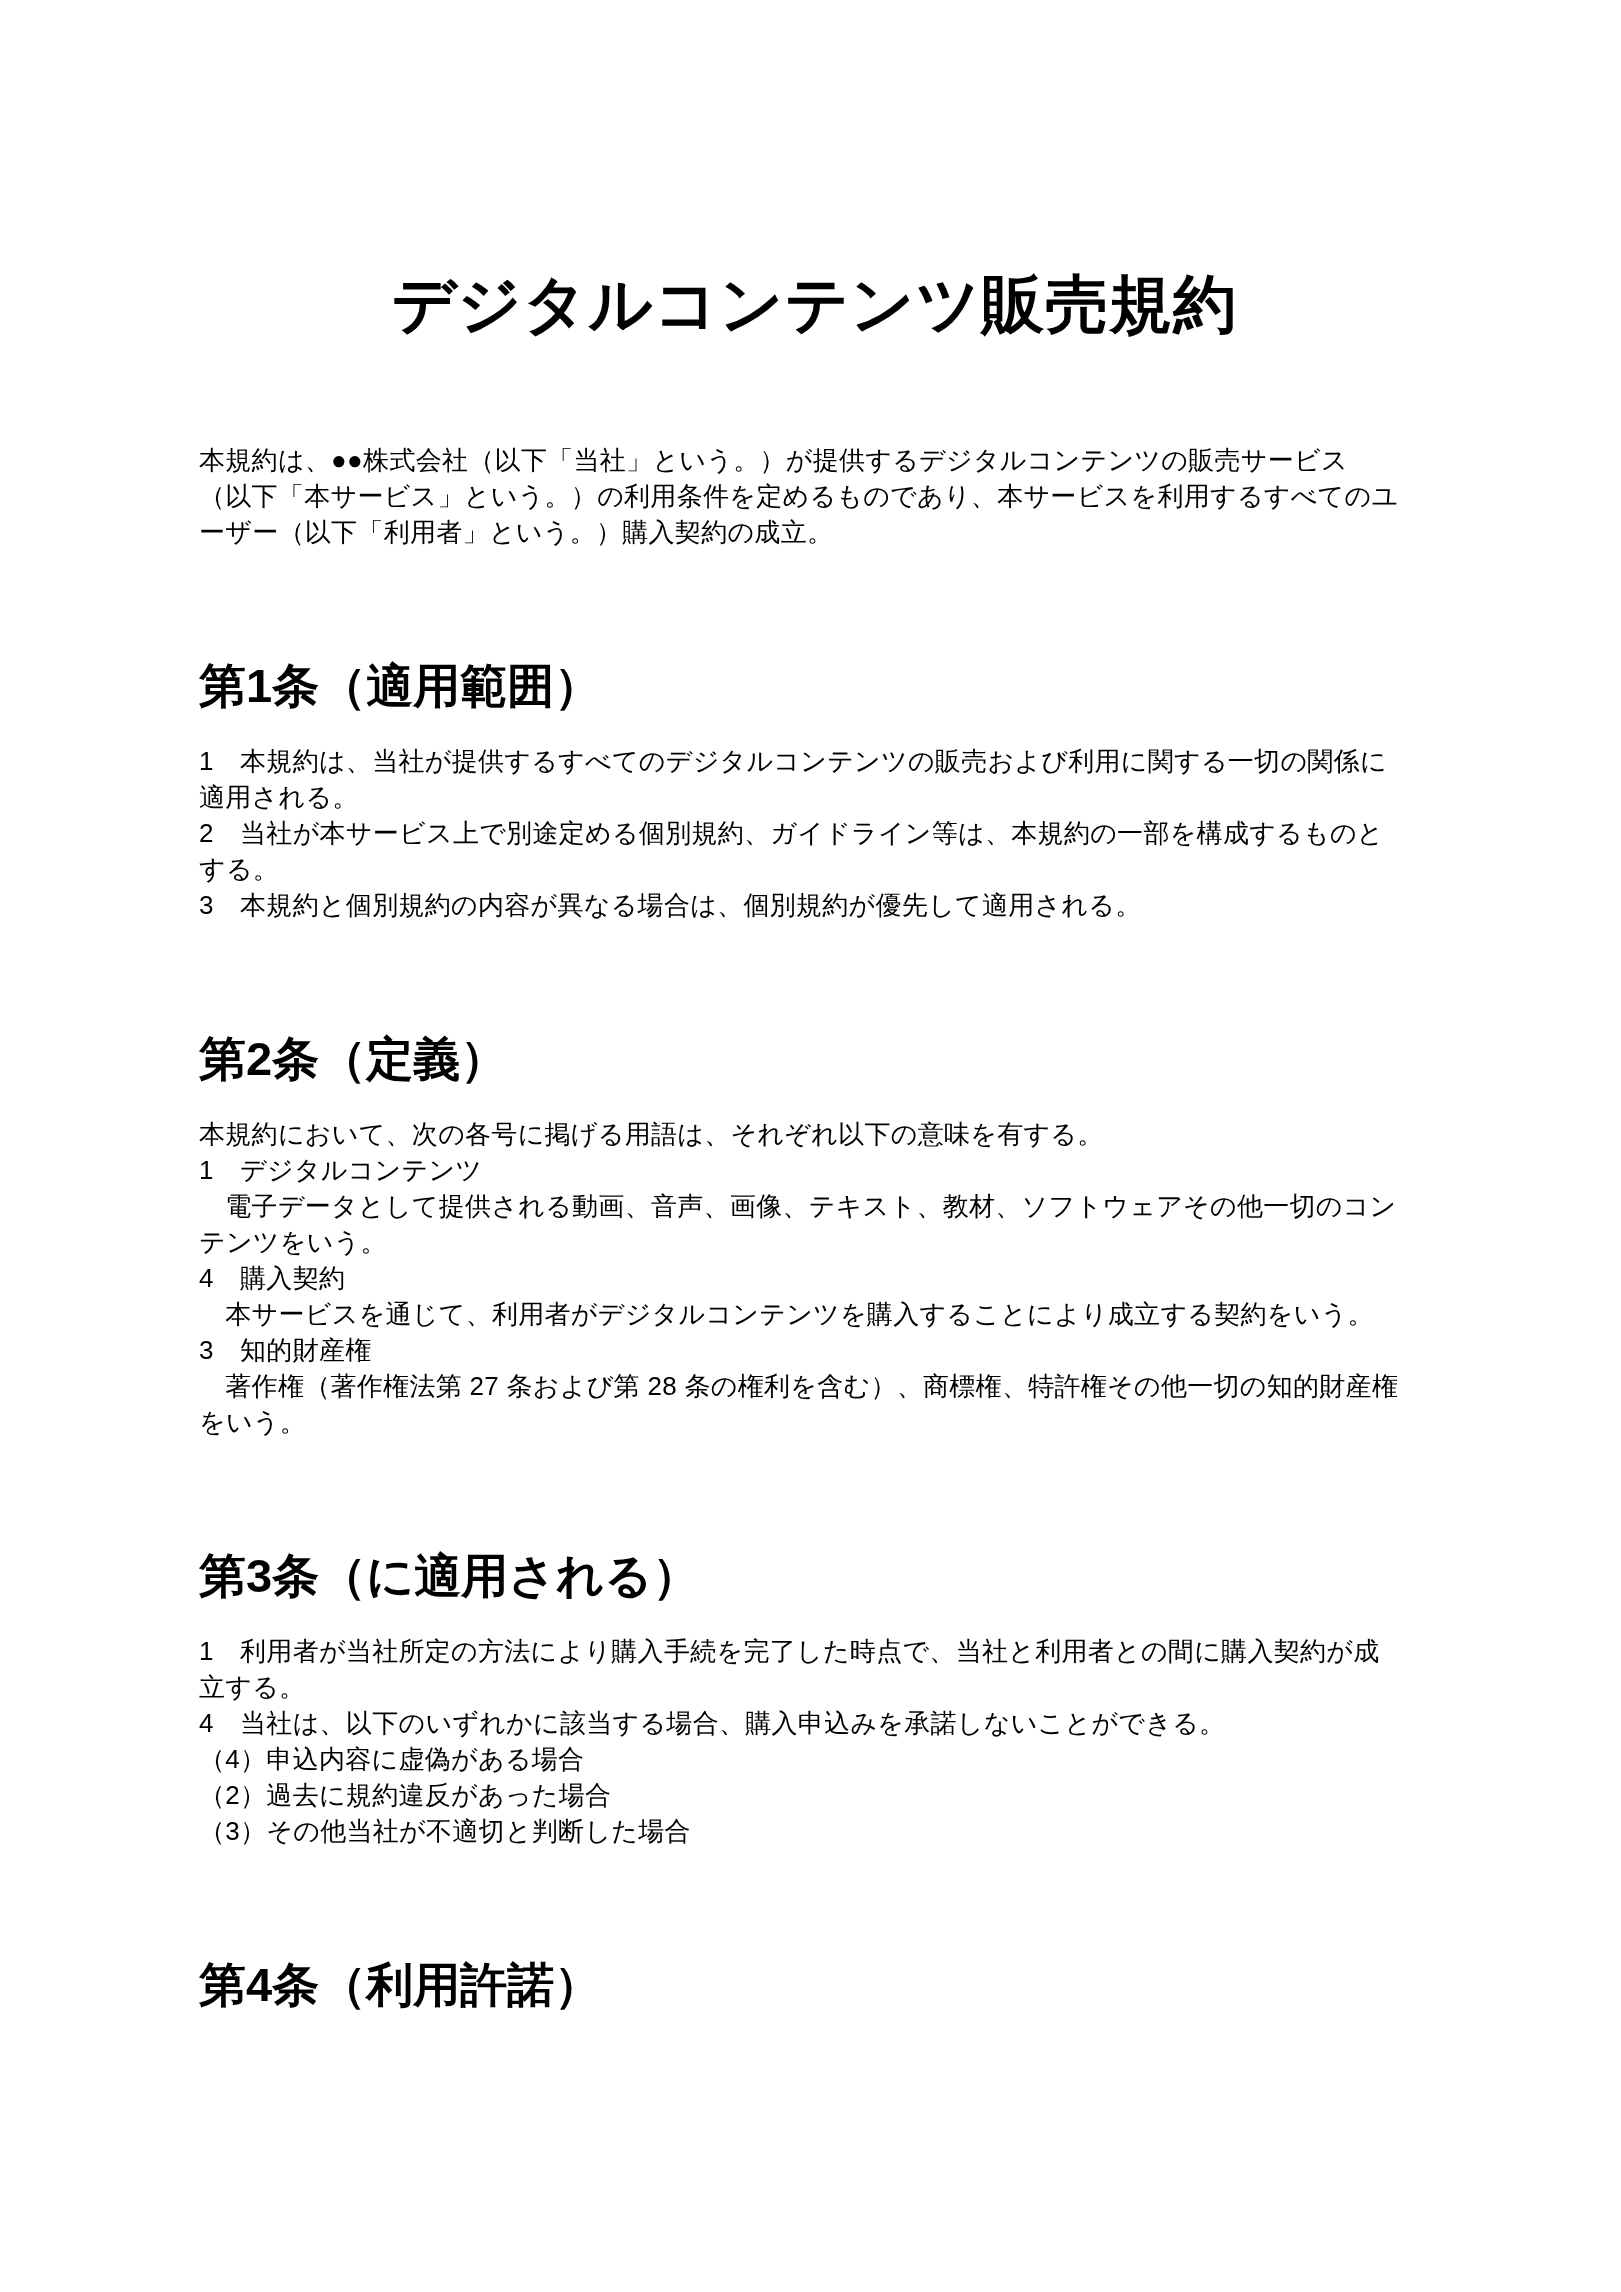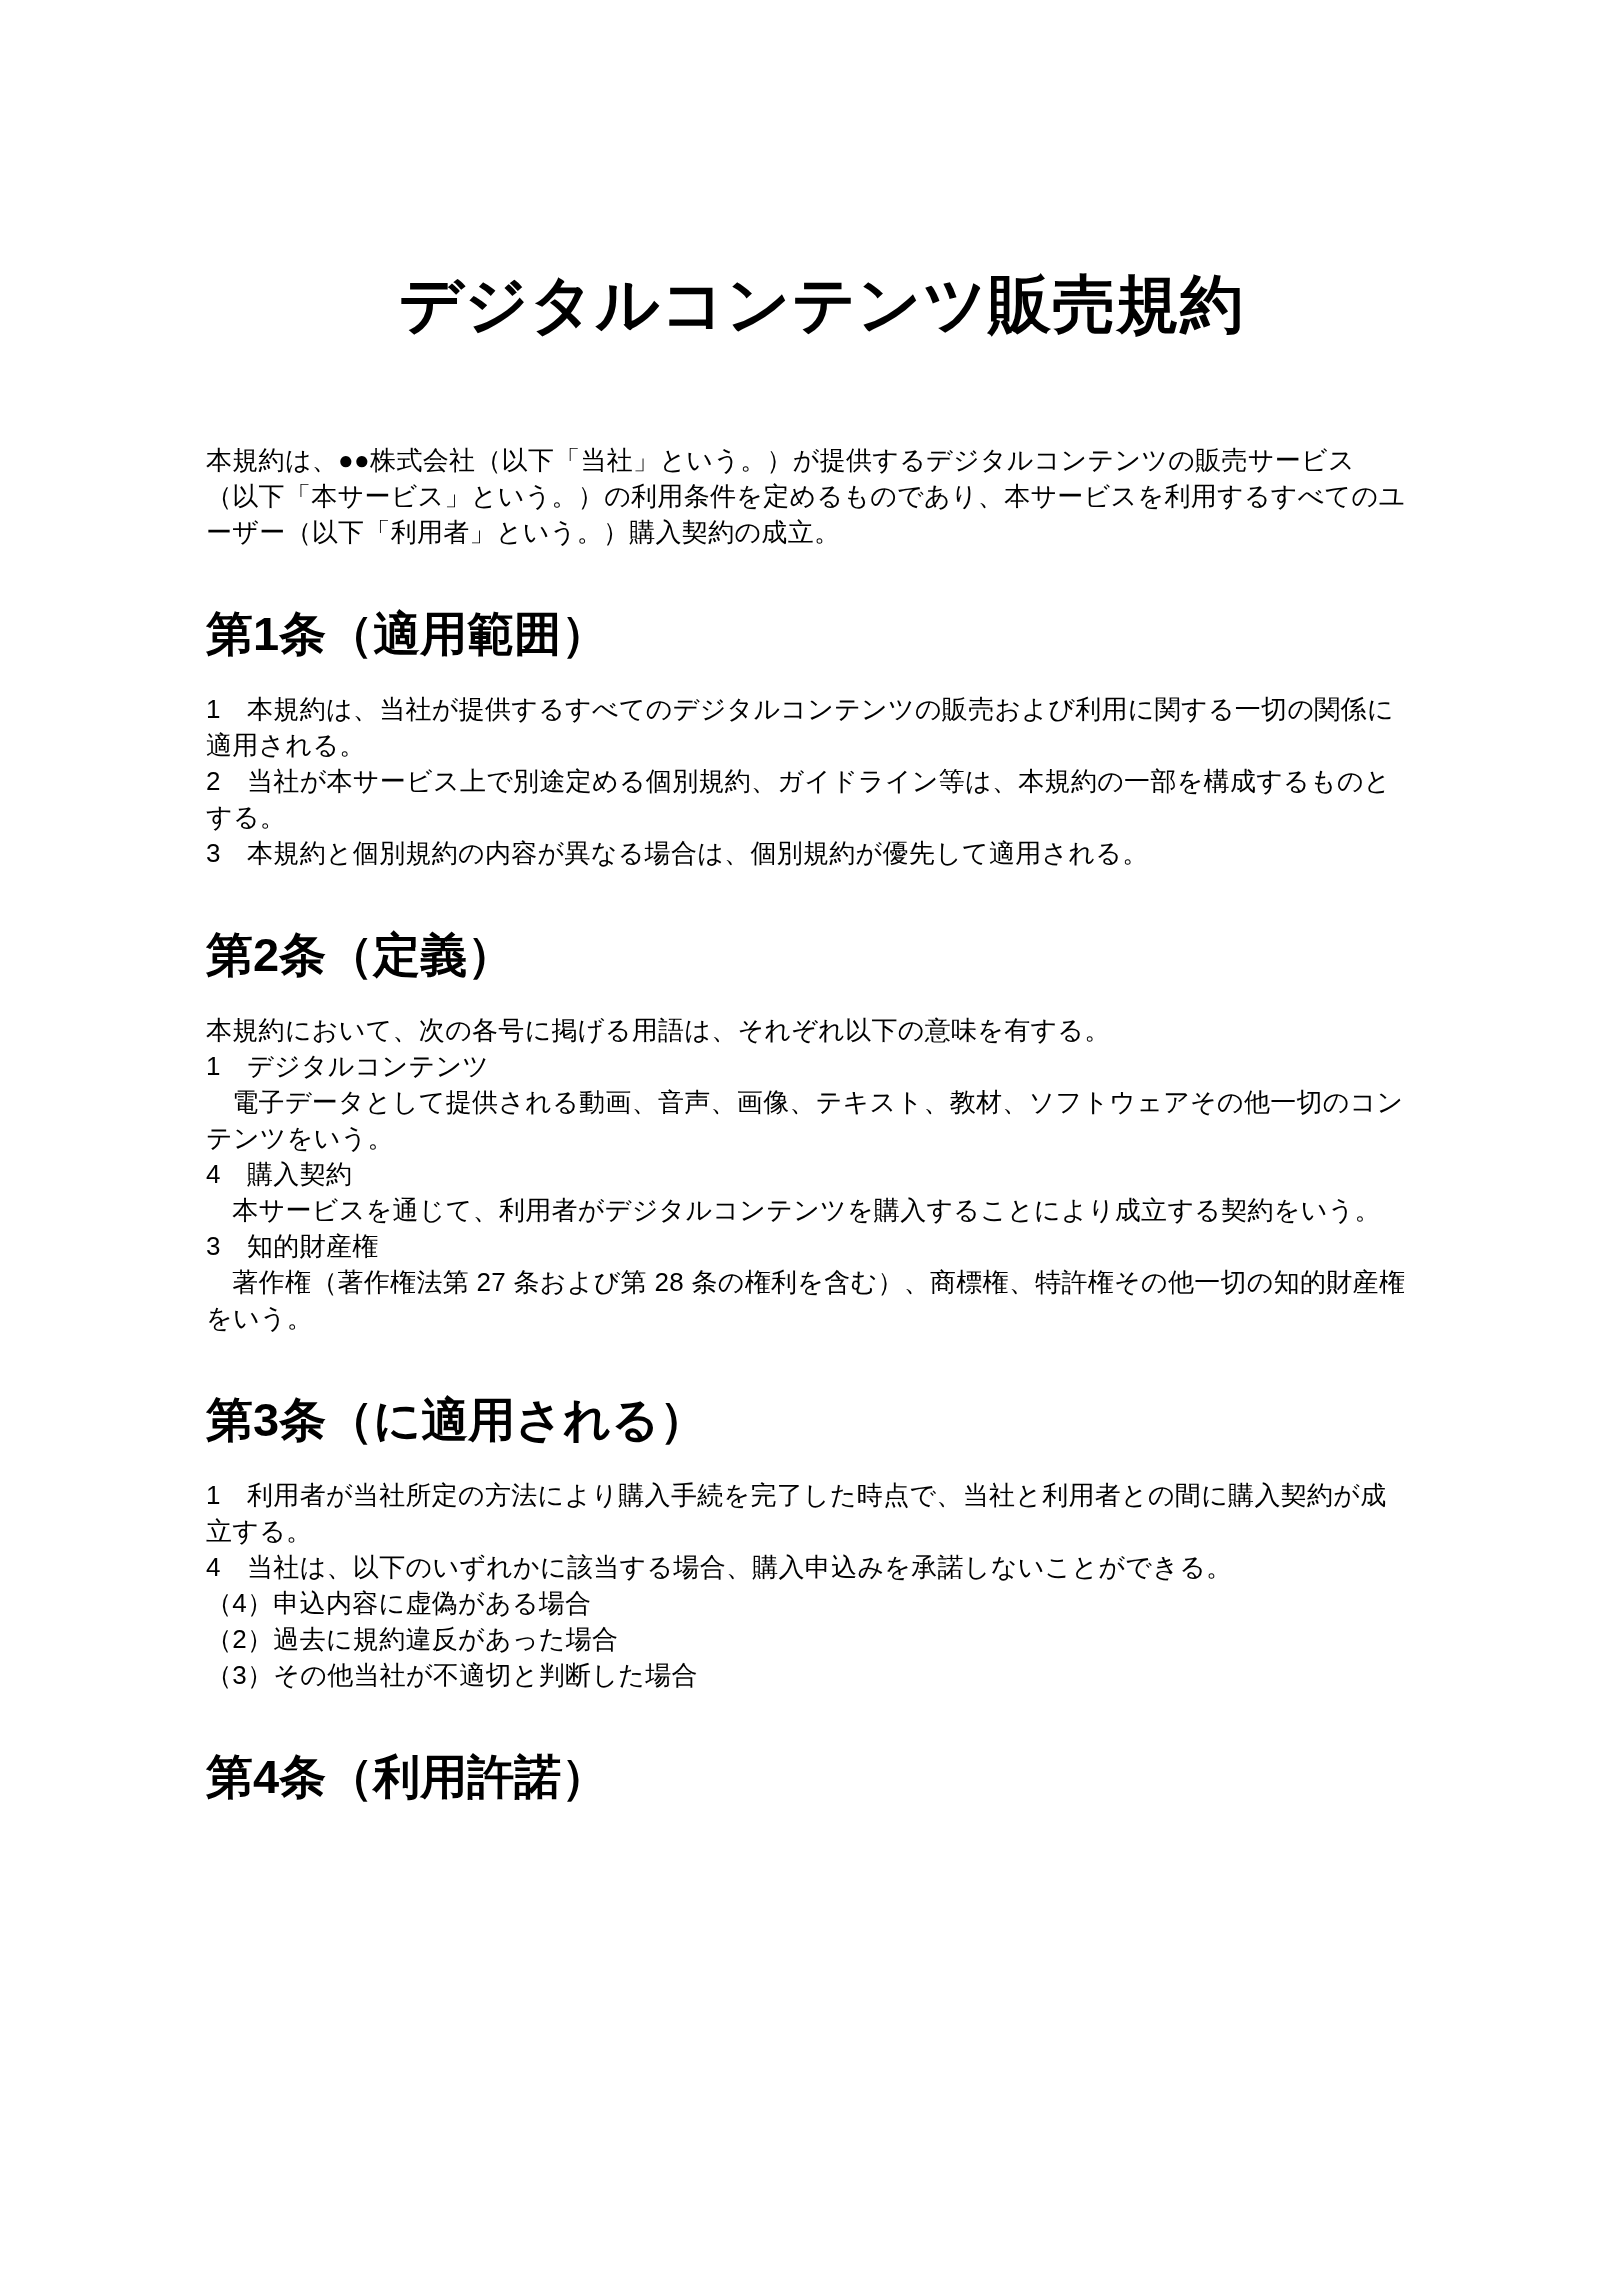--- a/index.html
+++ b/index.html
@@ -13,42 +13,42 @@
   .page {
     position: relative;
     width: 1621px;
     height: 2293px;
     background: #ffffff;
     overflow: hidden;
   }
   .content {
     position: absolute;
     top: 0;
-    left: 206px;
+    left: 199px;
     width: 1231px;
   }
   .doc-title {
     margin-top: 268px;
     font-size: 63px;
     line-height: 73px;
     font-weight: bold;
     text-align: center;
     white-space: nowrap;
     letter-spacing: 1px;
   }
   .para { width: 100%; }
   .intro { margin-top: 101px; }
   .line {
     font-size: 26px;
     line-height: 36px;
     white-space: nowrap;
     letter-spacing: 0.3px;
   }
   .section-heading {
-    margin-top: 56px;
+    margin-top: 108px;
     font-size: 47px;
     line-height: 55px;
     font-weight: bold;
     white-space: nowrap;
   }
   .section-body { margin-top: 30px; }
 </style>
 </head>
 <body>
 

